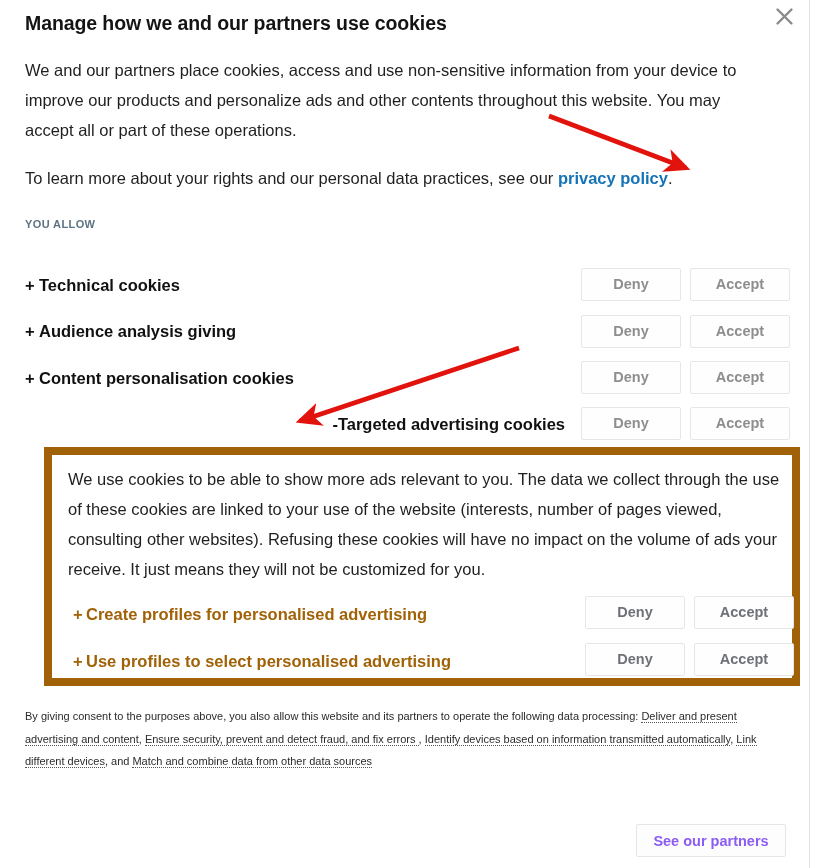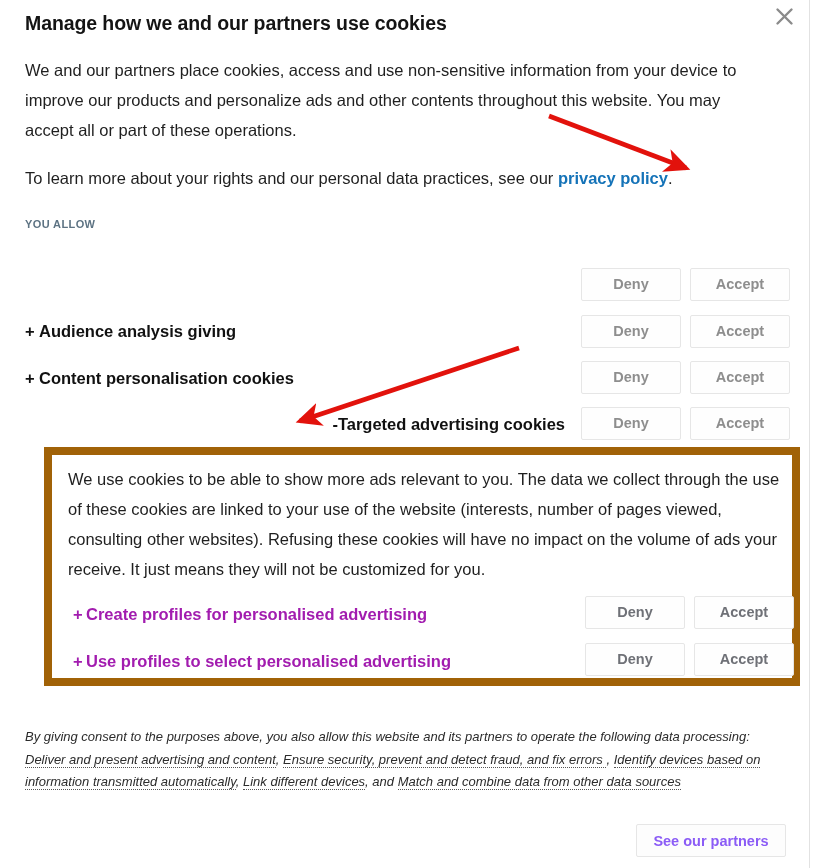--- a/index.html
+++ b/index.html
@@ -136,36 +136,35 @@
     width: 722px;
     font-size: 16.5px;
     line-height: 30px;
     color: #1f1f1f;
   }
   .sub-row {
     position: absolute;
     left: 21px;
     font-size: 16.5px;
     font-weight: bold;
-    color: #a21caf;
+    color: #a16207;
     white-space: nowrap;
     cursor: pointer;
     line-height: 22px;
   }
   .sub-row .sign { display: inline-block; width: 13px; }
 
   
   .consent {
     position: absolute;
-    left: 25px; top: 726px;
+    left: 25px; top: 705px;
     width: 760px;
-    font-size: 13px;
+    font-size: 11px;
     line-height: 22.5px;
     color: #2b2b2b;
-    font-style: italic;
   }
   .dotted {
     border-bottom: 1px dotted #555;
     cursor: pointer;
     color: #2b2b2b;
     text-decoration: none;
   }
 
   
   .partners-btn {
@@ -207,20 +206,23 @@
     </svg>
   </button>
 
   <div class="intro">
     <p>We and our partners place cookies, access and use non-sensitive information from your device to improve our products and personalize ads and other contents throughout this website. You may accept all or part of these operations.</p>
     <p><span>To learn more about your rights and our personal data practices, see our </span><a class="privacy-link">privacy policy</a><span>.</span></p>
   </div>
 
   <div class="allow-label">YOU ALLOW</div>
 
+  <div class="cat-row" style="top:274px;">
+    <span class="sign">+</span><span>Technical cookies</span>
+  </div>
   <div class="btn-pair" style="left:581px; top:268px;">
     <button class="cbtn">Deny</button>
     <button class="cbtn">Accept</button>
   </div>
 
   <div class="cat-row" style="top:320px;">
     <span class="sign">+</span><span>Audience analysis giving</span>
   </div>
   <div class="btn-pair" style="left:581px; top:315px;">
     <button class="cbtn">Deny</button>

